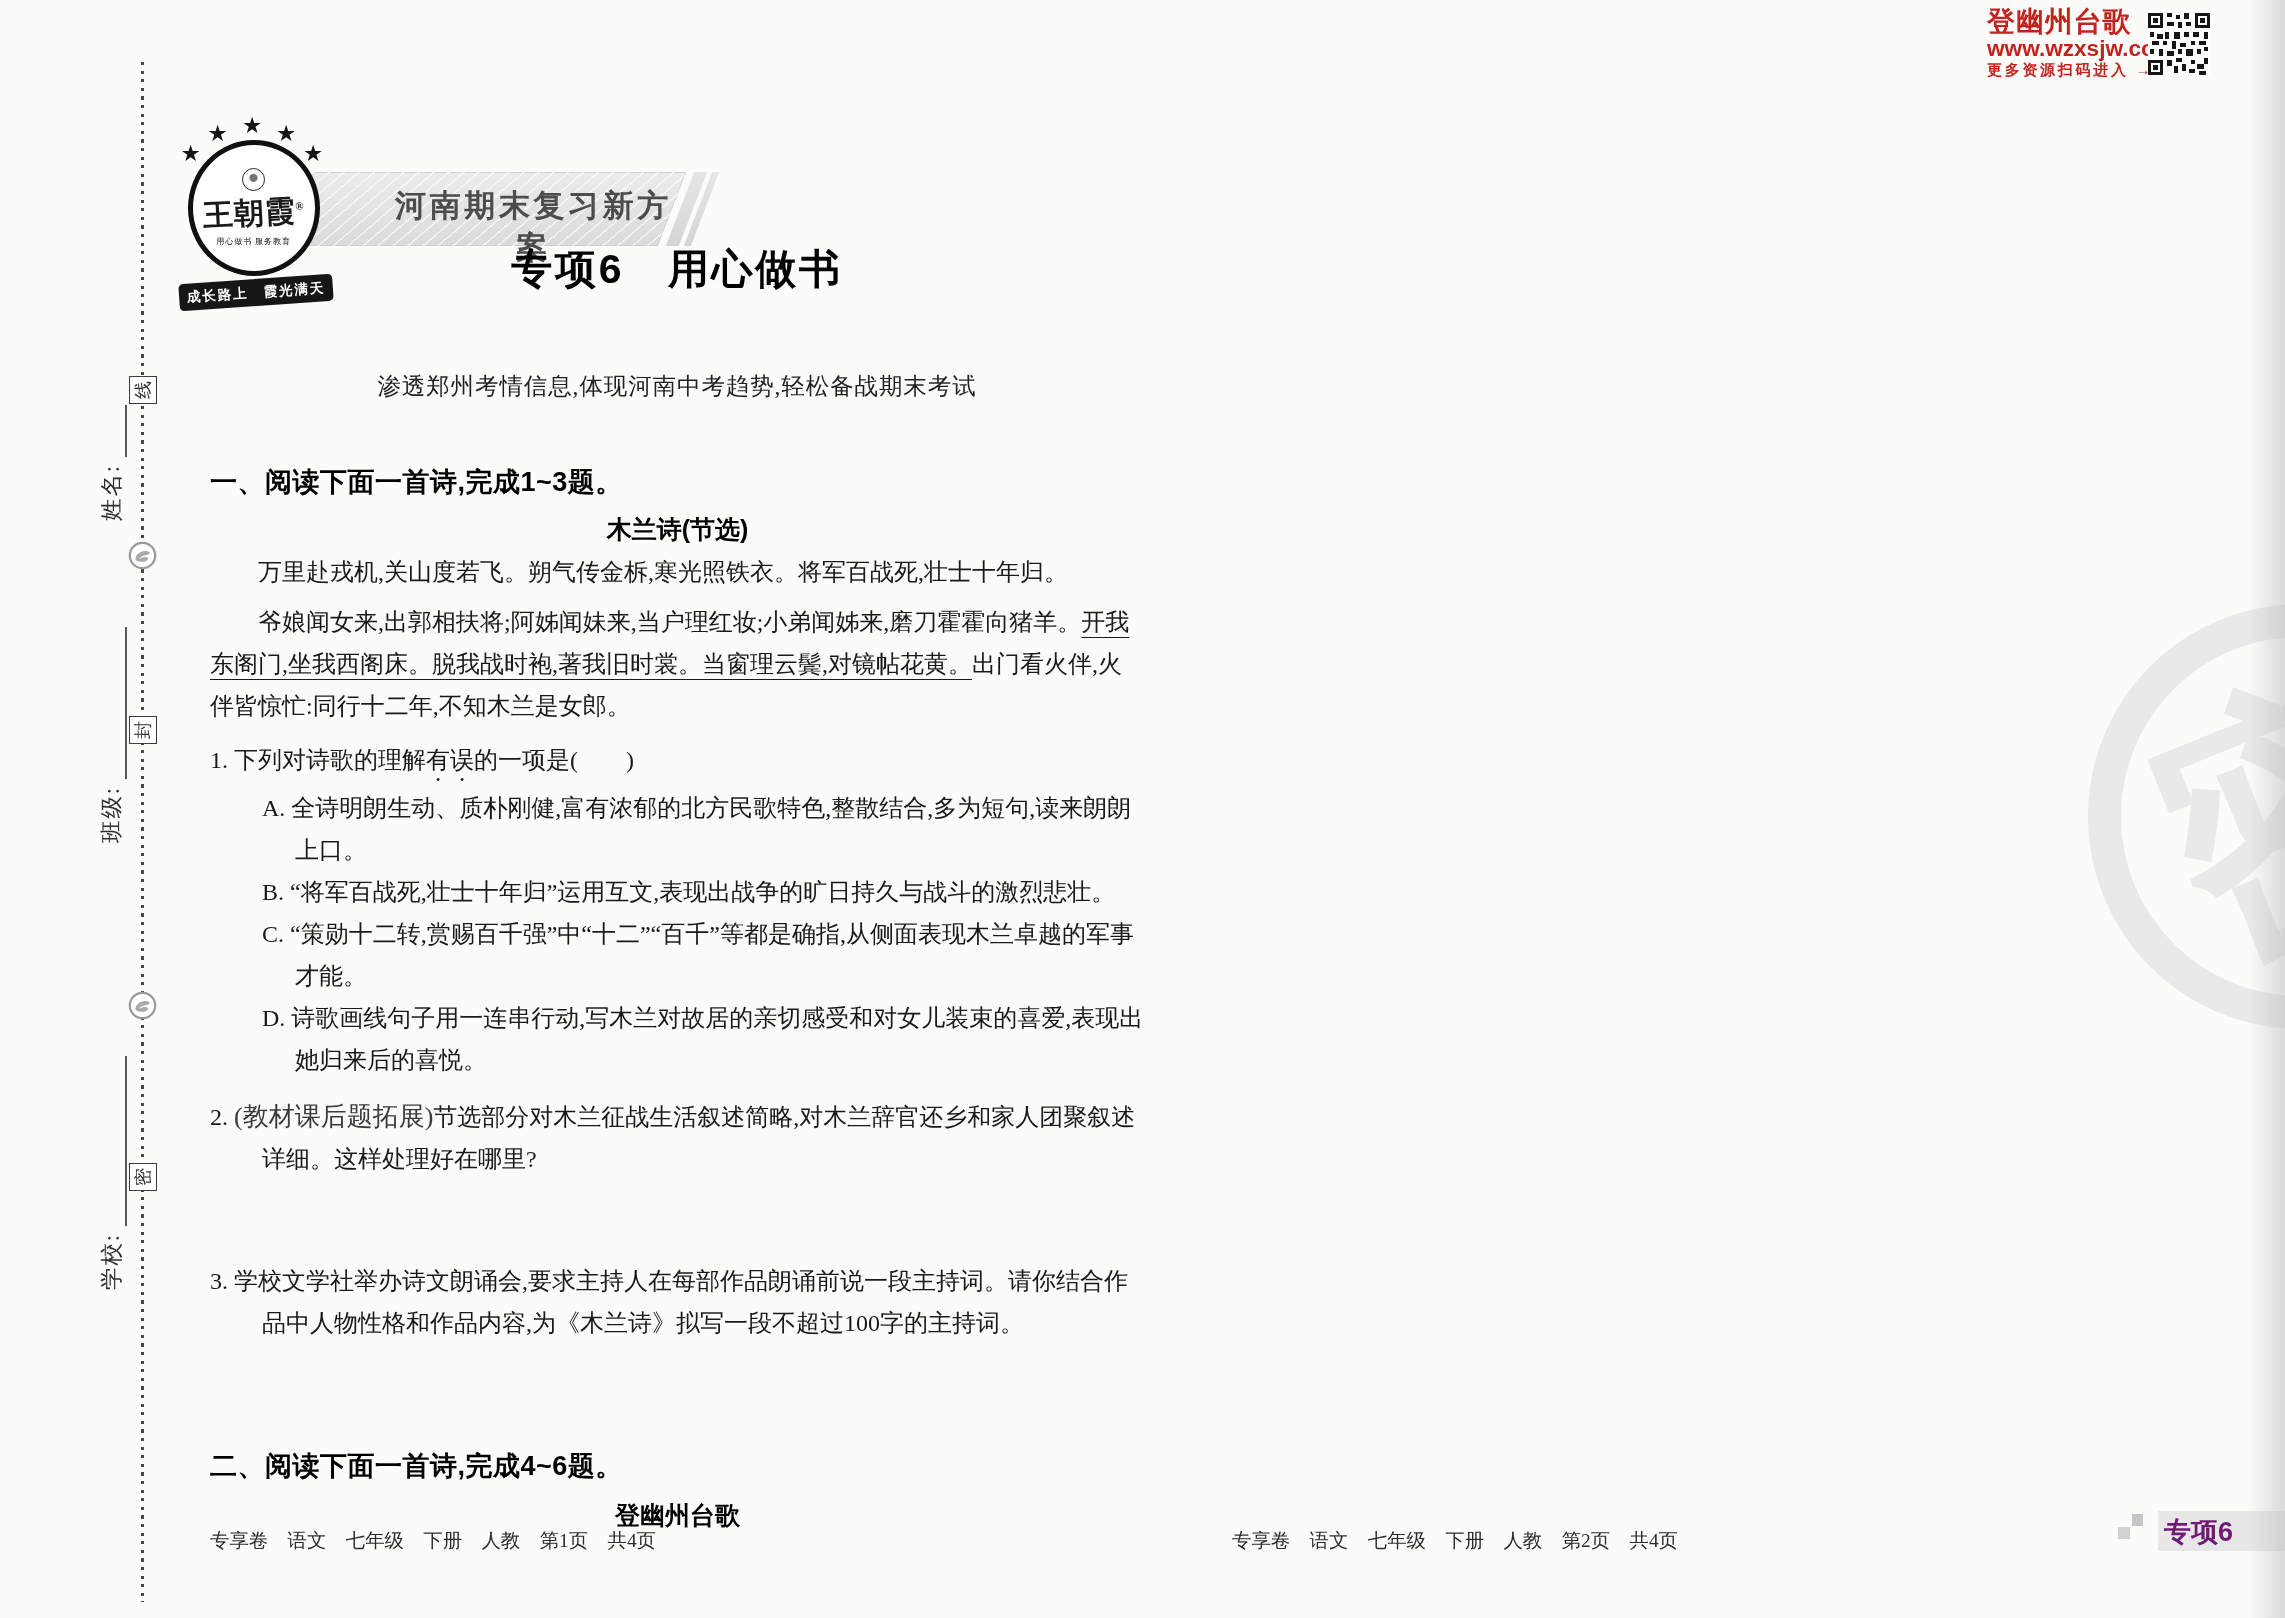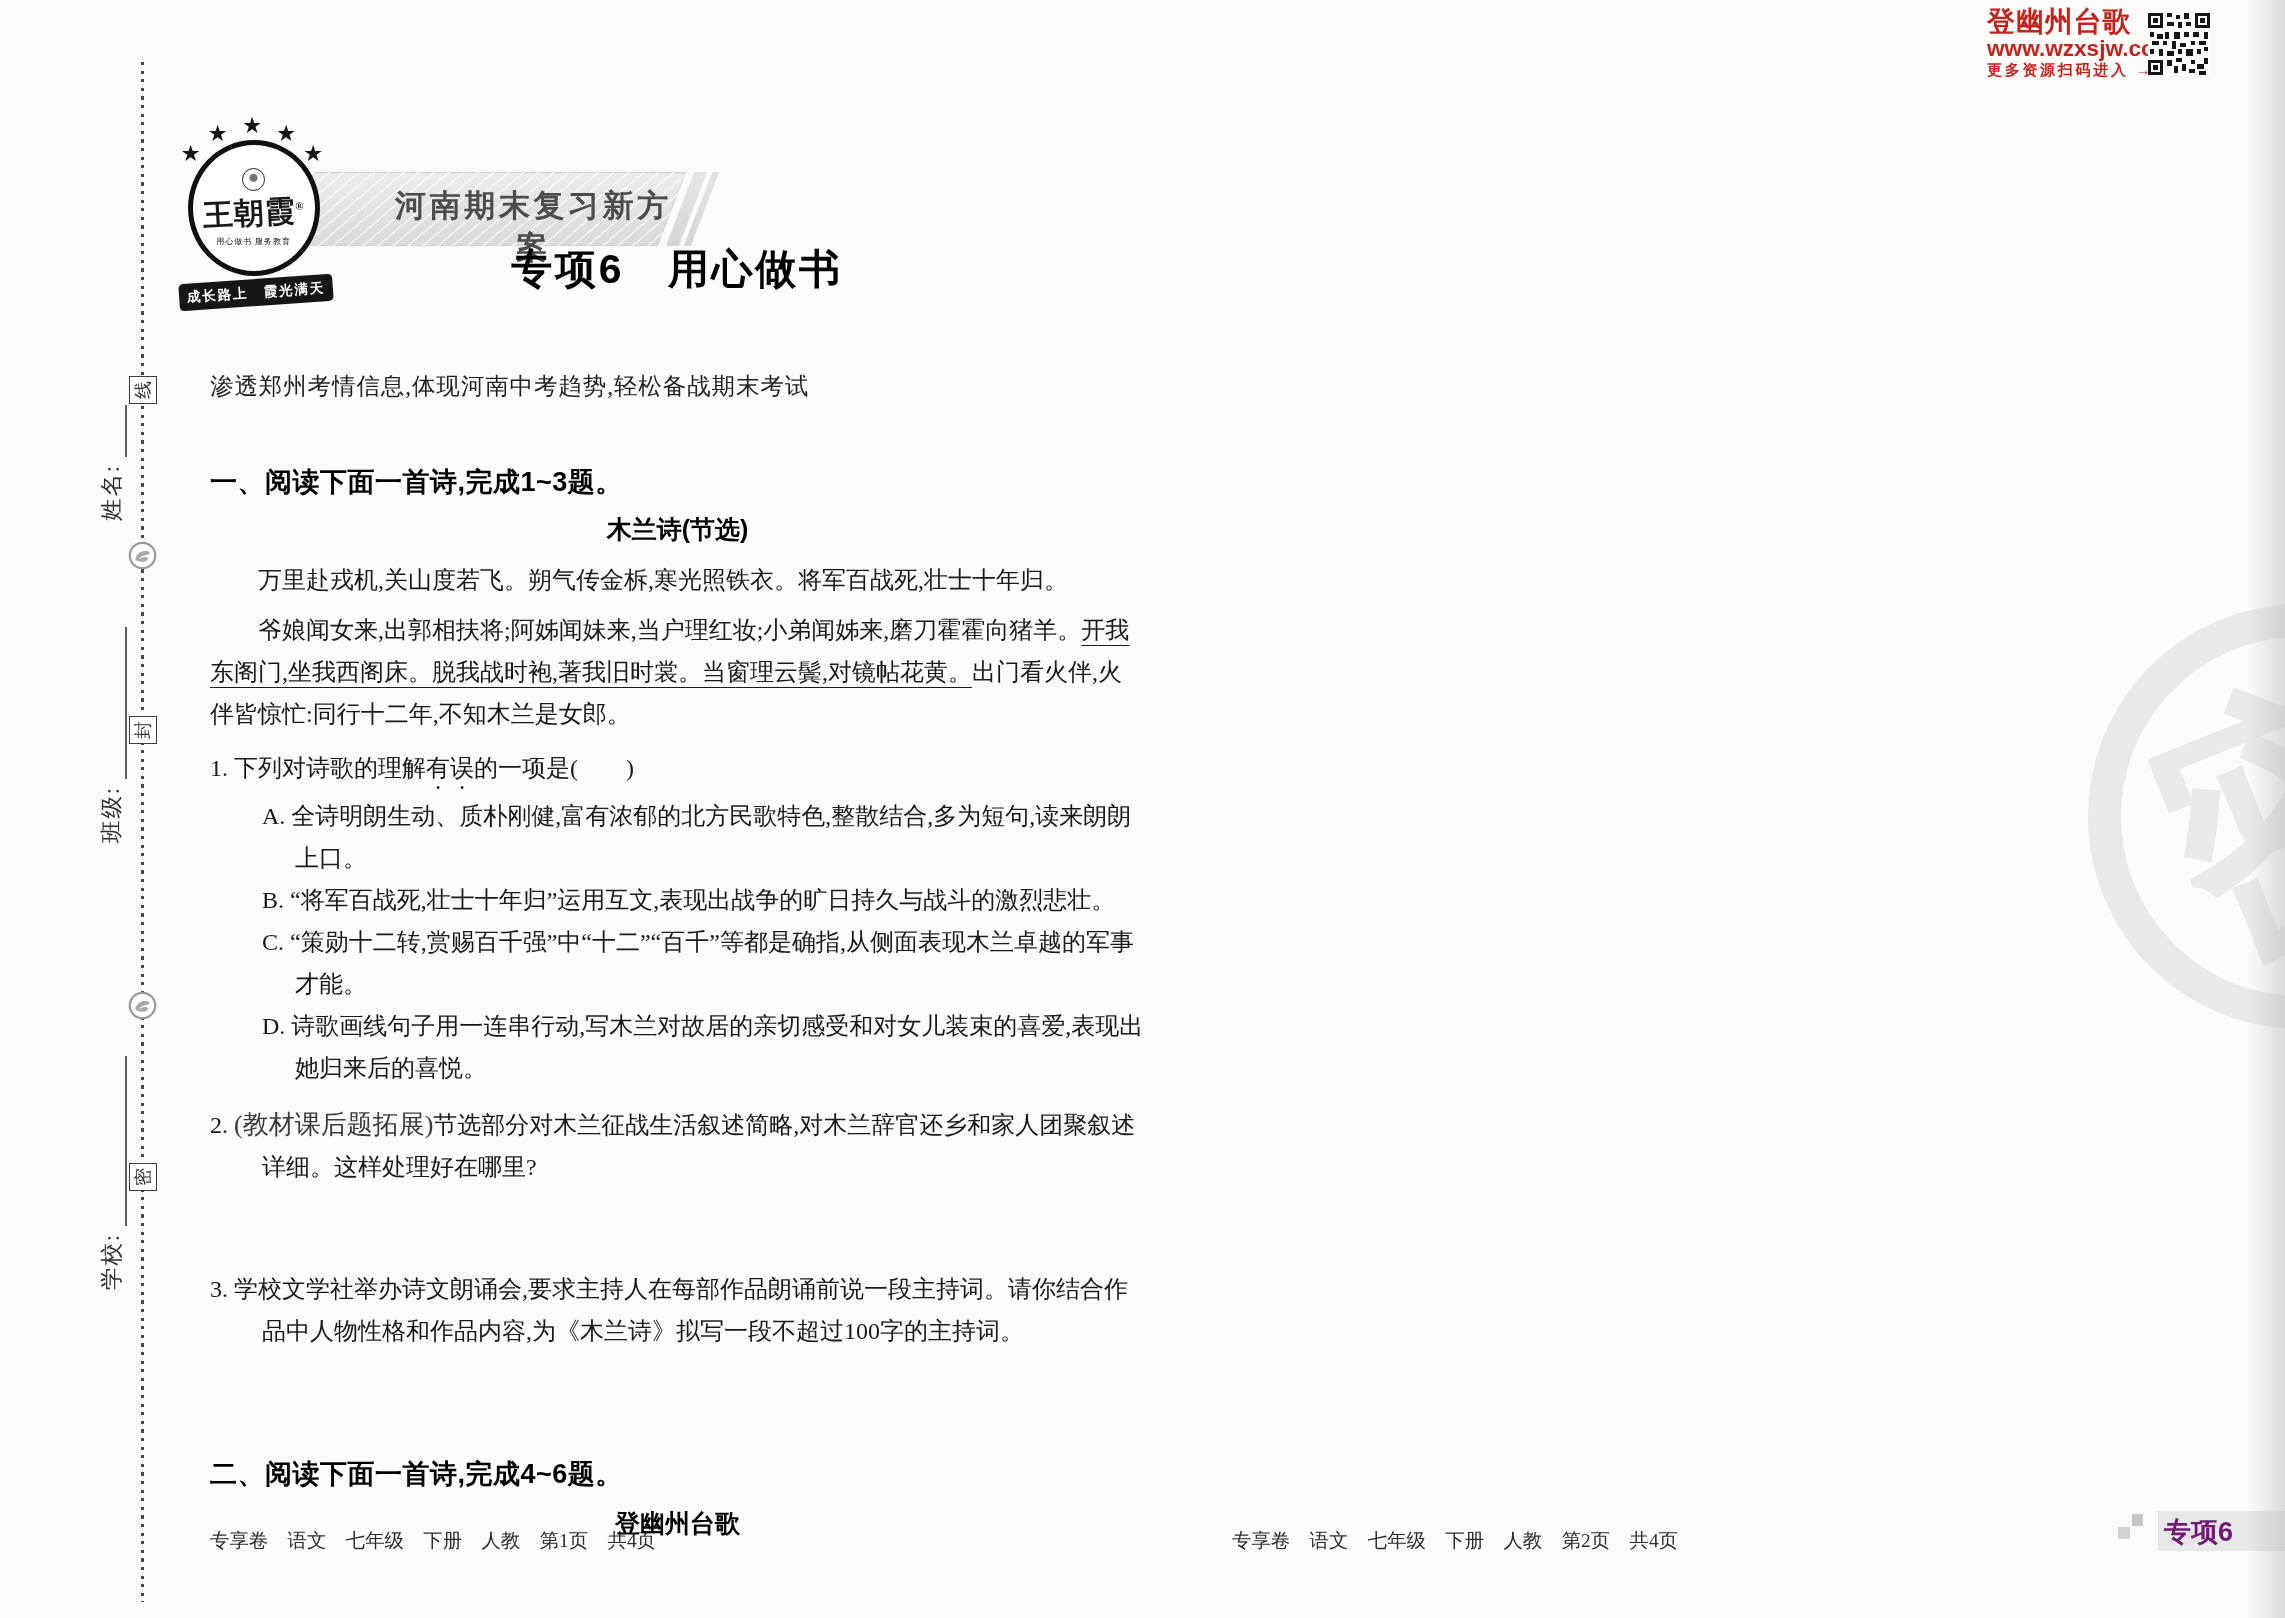--- a/index.html
+++ b/index.html
@@ -46,21 +46,21 @@
     background:repeating-linear-gradient(128deg, rgba(255,255,255,.65) 0 1.8px, transparent 1.8px 11.8px); }
   .banner-text { position:absolute; left:389px; top:185px; width:289px; text-align:center;
     font-family:"Liberation Sans",sans-serif; font-weight:bold; font-size:31px;
     color:#4c4c4c; letter-spacing:3.6px; z-index:2; }
   .banner-stripe { position:absolute; top:172px; height:74px; width:12.7px; transform:skewX(-21deg);
     background:linear-gradient(#e6e6e6,#d5d5d5); }
   
   .page-title { position:absolute; left:210px; top:242px; width:934px; text-align:center;
     font-family:"Liberation Sans",sans-serif; font-weight:bold; font-size:41px;
     letter-spacing:2.7px; color:#000; }
-  .page-subtitle { position:absolute; left:210px; top:315px; width:934px; text-align:left;
+  .page-subtitle { position:absolute; left:210px; top:315px; width:934px; text-align:center;
     font-size:23.5px; color:#1f1f1f; letter-spacing:0.9px; }
   
   .col { position:absolute; font-size:24px; line-height:42px; }
   .col-left  { left:210px; top:374px; width:935px; }
   .sec-head { font-family:"Liberation Sans",sans-serif; font-weight:bold; font-size:27px;
     color:#000; letter-spacing:0.5px; }
   .poem-title { text-align:center; font-family:"Liberation Sans",sans-serif; font-weight:bold;
     font-size:25px; color:#000; }
   .stanza { text-indent:2em; }
   .uline { text-decoration:underline; text-decoration-thickness:1.4px; text-underline-offset:7.2px; }
@@ -219,21 +219,21 @@
     <rect x="1.5" y="23.5" width="4" height="4" fill="#fff"></rect>
       <rect x="2.5" y="24.5" width="2" height="2" fill="#151515"></rect>
   </svg>
 </div>
 
 <div class="col col-left z">
 
   <div class="sec-head">一、阅读下面一首诗,完成1~3题。</div>
   <div class="poem-title" style="margin-top:5.4px;">木兰诗(节选)</div>
 
-  <p class="stanza" style="margin-top:9px;">万里赴戎机,关山度若飞。朔气传金柝,寒光照铁衣。将军百战死,壮士十年归。</p>
+  <p class="stanza" style="margin-top:1px;">万里赴戎机,关山度若飞。朔气传金柝,寒光照铁衣。将军百战死,壮士十年归。</p>
   <p class="stanza" style="margin-top:7.2px;"><span>爷娘闻女来,出郭相扶将;阿姊闻妹来,当户理红妆;小弟闻姊来,磨刀霍霍向猪羊。</span><span class="uline">开我东阁门,坐我西阁床。脱我战时袍,著我旧时裳。当窗理云鬓,对镜帖花黄。</span><span>出门看火伴,火伴皆惊忙:同行十二年,不知木兰是女郎。</span></p>
 
   <div class="q-wrap" style="margin-top:12.7px;">
     <div class="q-head">
       <span class="qnum">1.</span>
       <span>下列对诗歌的理解</span><span class="em-under">有误</span><span>的一项是(　　)</span>
     </div>
     <div class="opt">A. 全诗明朗生动、质朴刚健,富有浓郁的北方民歌特色,整散结合,多为短句,读来朗朗上口。</div>
     <div class="opt">B. “将军百战死,壮士十年归”运用互文,表现出战争的旷日持久与战斗的激烈悲壮。</div>
     <div class="opt">C. “策勋十二转,赏赐百千强”中“十二”“百千”等都是确指,从侧面表现木兰卓越的军事才能。</div>

